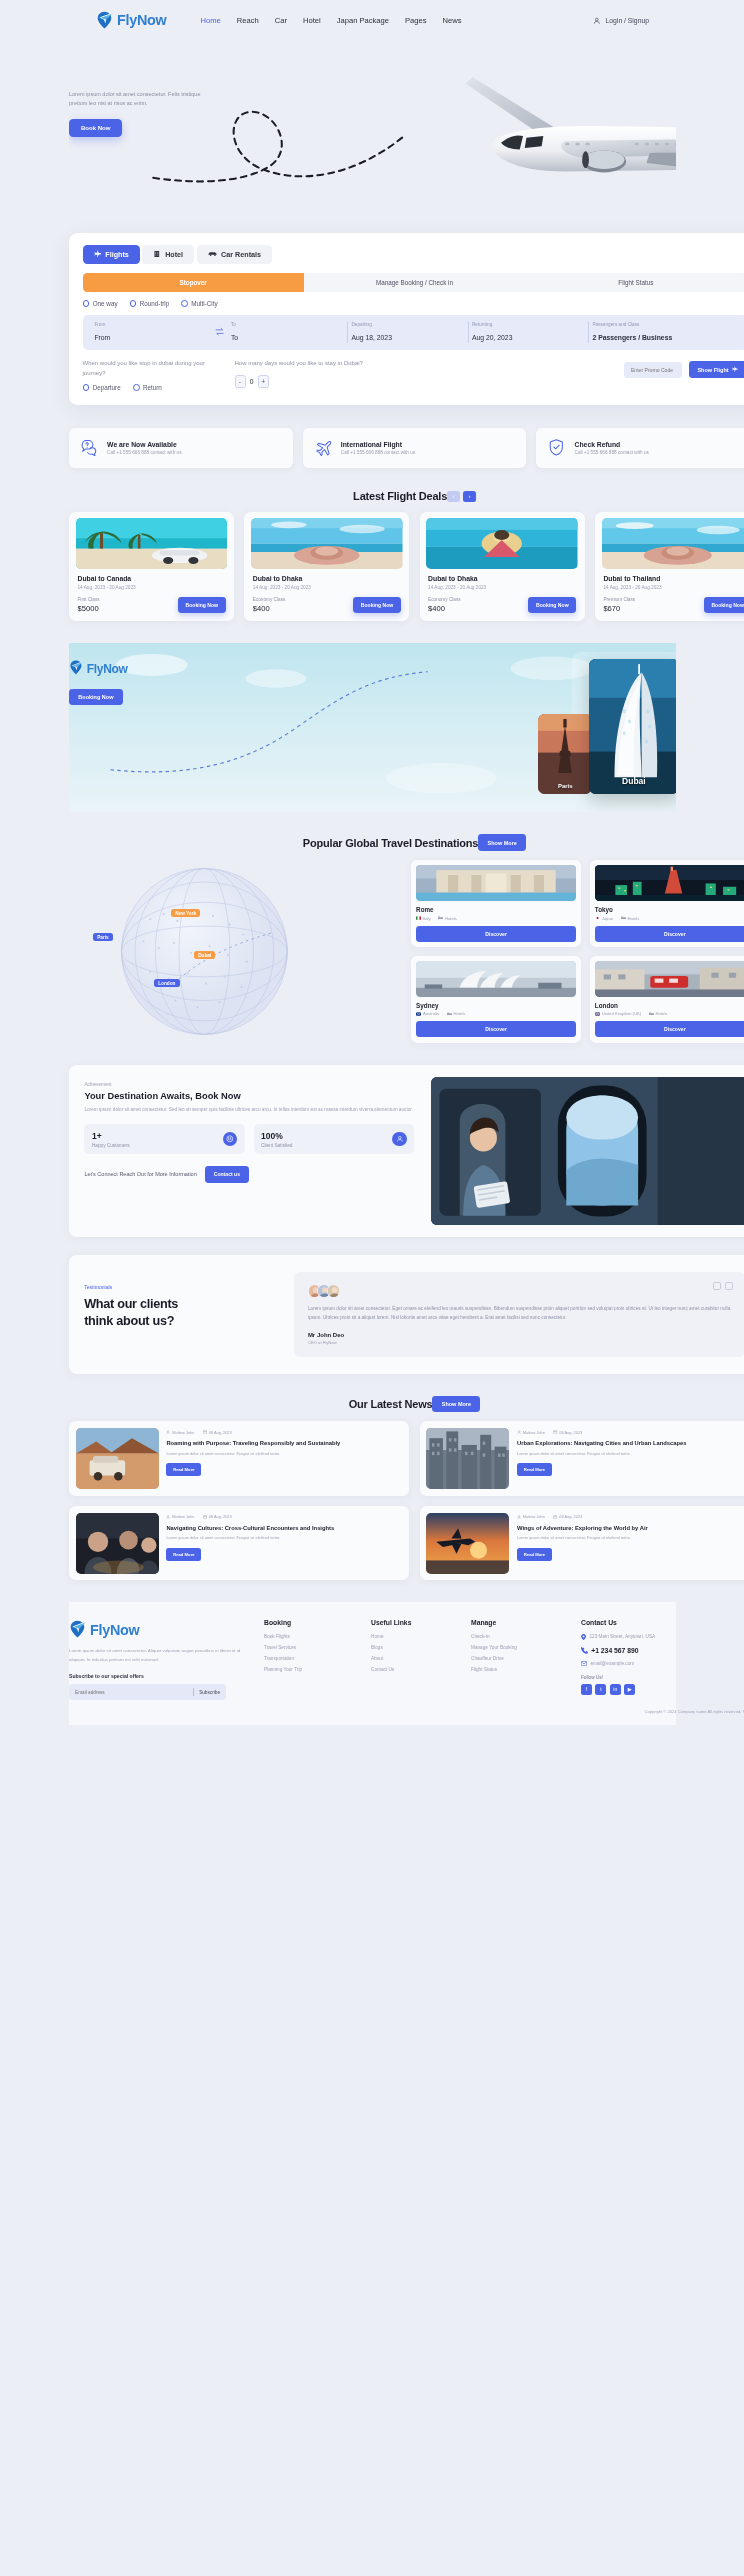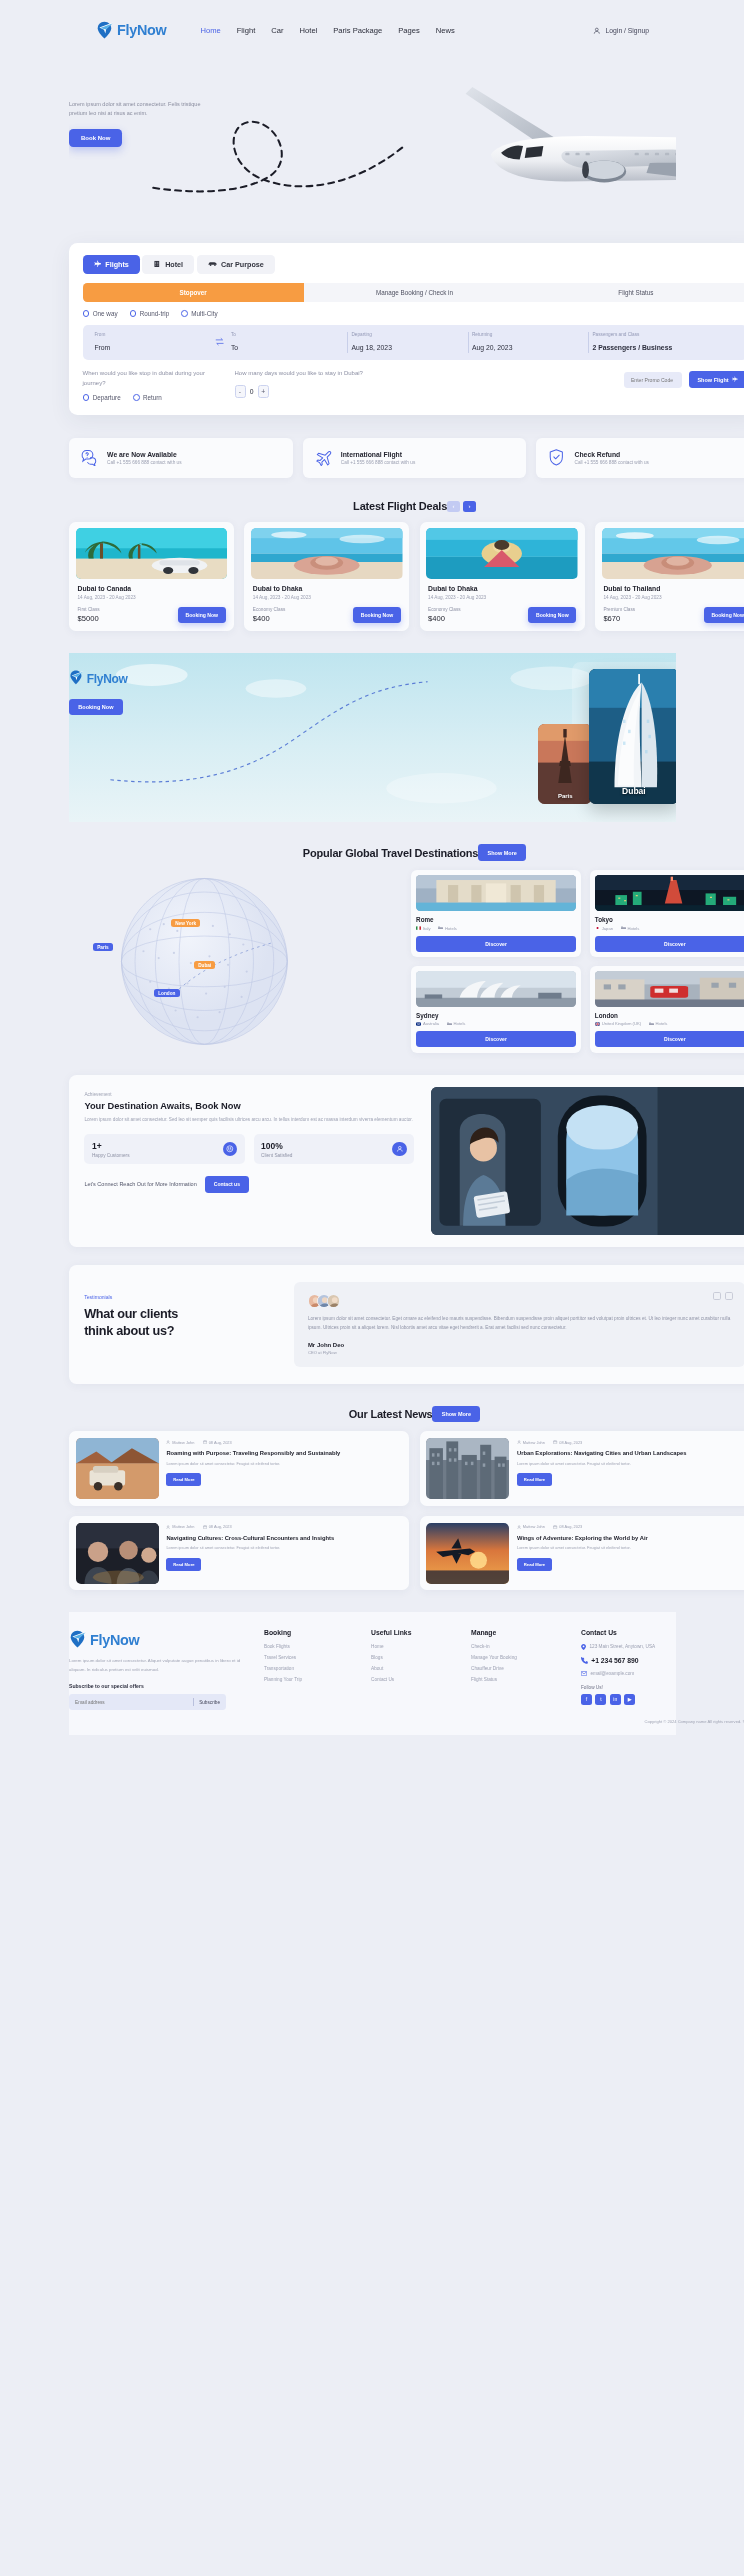--- a/index.html
+++ b/index.html
@@ -1,21 +1,21 @@
 <!DOCTYPE html>
 <html style="font-size:13.5px"><head>
 <meta charset="utf-8">
 <style>
   * { box-sizing: border-box; margin: 0; padding: 0; }
   body {
     width: 745px; background: #eceef5;
     font-family: "Liberation Sans", sans-serif;
     color: #1b1c27; -webkit-font-smoothing: antialiased;
   }
-  .wrap { width: 607px; margin: 10px auto; }
+  .wrap { width: 607px; margin: 0 auto; }
   .container { width: 691px; margin: 0 auto; }
 
   
   .header { height: 41px; display: flex; align-items: center; padding: 0 27px; background: #eceef5; }
   .logo { display: flex; align-items: center; gap: 2.5px; margin-right: 34px; }
   .logo-mark { width: 18.6px; height: 20.3px; position: relative; }
   .logo-text { font-size: 14.4px; font-weight: bold; color: #2f7fd1; letter-spacing: -0.3px; }
   .nav { display: flex; gap: 16px; align-items: center; }
   .nav a { font-size: 7.6px; color: #2b2d3a; text-decoration: none; font-weight: 500; }
   .nav a.active { color: #4a63e7; }
@@ -282,24 +282,24 @@
         <svg width="18.6" height="20.3" viewBox="0 0 22 24">
           <path d="M10 2 C5 2 2 5.5 2 10 C2 14.5 10 22 10 22 C10 22 18 14.5 18 10 C18 5.5 15 2 10 2 Z" fill="#1f6fc4"></path>
           <path d="M4 9 L20 3 L12 11 L11 16 L9.5 11.5 Z" fill="#fff"></path>
           <path d="M5 9.5 L19.5 4 L11.8 11.2 Z" fill="#57b0e8"></path>
         </svg>
       </span>
       <span class="logo-text">FlyNow</span>
     </div>
     <div class="nav">
       <a href="#" class="active">Home</a>
-      <a href="#">Flight</a>
+      <a href="#">Reach</a>
       <a href="#">Car</a>
       <a href="#">Hotel</a>
-      <a href="#">Paris Package</a>
+      <a href="#">Japan Package</a>
       <a href="#">Pages</a>
       <a href="#">News</a>
     </div>
     <div class="header-right">
       <span class="hr-ico">
         <svg width="7.6" height="7.6" viewBox="0 0 12 12" fill="none" stroke="#44465a" stroke-width="1.1">
           <circle cx="6" cy="4" r="2.2"></circle>
             <path d="M2 10.5c0-2.2 1.8-3.5 4-3.5s4 1.3 4 3.5"></path>
         </svg>
       </span>
@@ -386,21 +386,21 @@
           <span>Hotel</span>
         </div>
         <div class="type-tab">
           <span>
             <svg width="9.3" height="7.6" viewBox="0 0 18 10" fill="#32343f">
                 <path d="M2 7 C1 7 0.5 6 1 5.2 L2.6 3 C3 2.3 3.8 2 4.6 2 L12 2 C13.4 2 14.6 2.6 15.4 3.6 L16.6 5 C17.2 5.7 16.8 7 15.8 7 Z"></path>
                 <circle cx="5" cy="7.6" r="1.6"></circle>
                 <circle cx="13.4" cy="7.6" r="1.6"></circle>
               </svg>
           </span>
-          <span>Car Purpose</span>
+          <span>Car Rentals</span>
         </div>
       </div>
 
       <div class="sub-tabs">
         <div class="sub-tab active">Stopover</div>
         <div class="sub-tab">Manage Booking / Check in</div>
         <div class="sub-tab">Flight Status</div>
       </div>
 
       <div class="radios">

